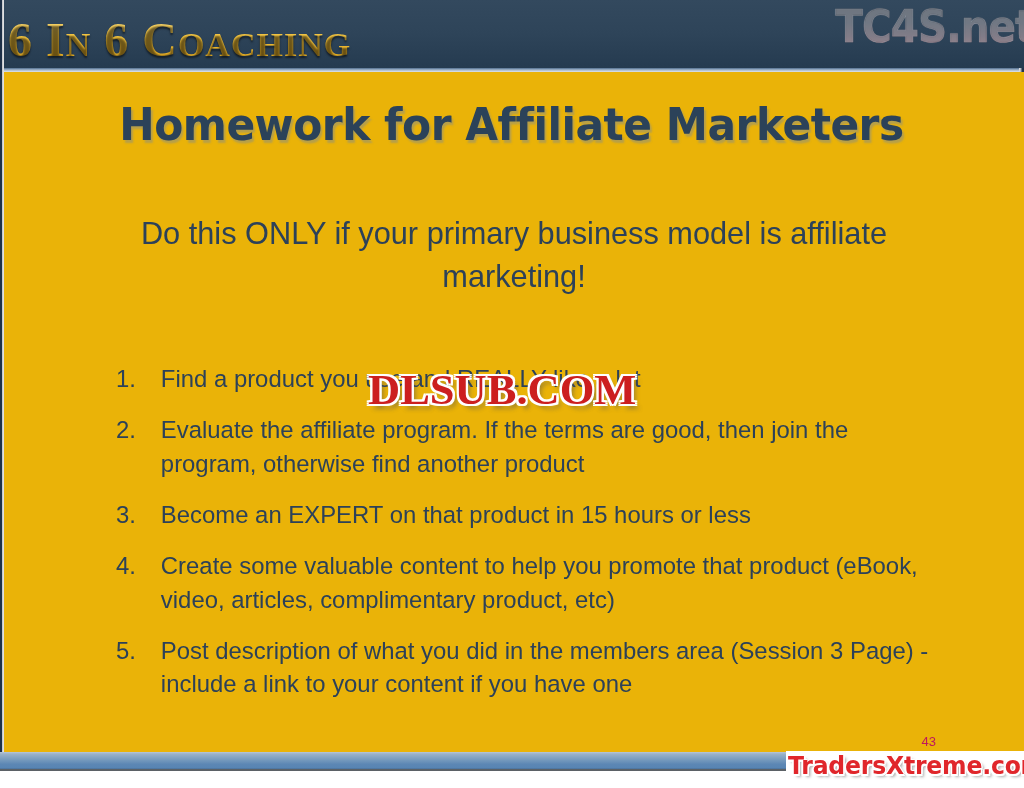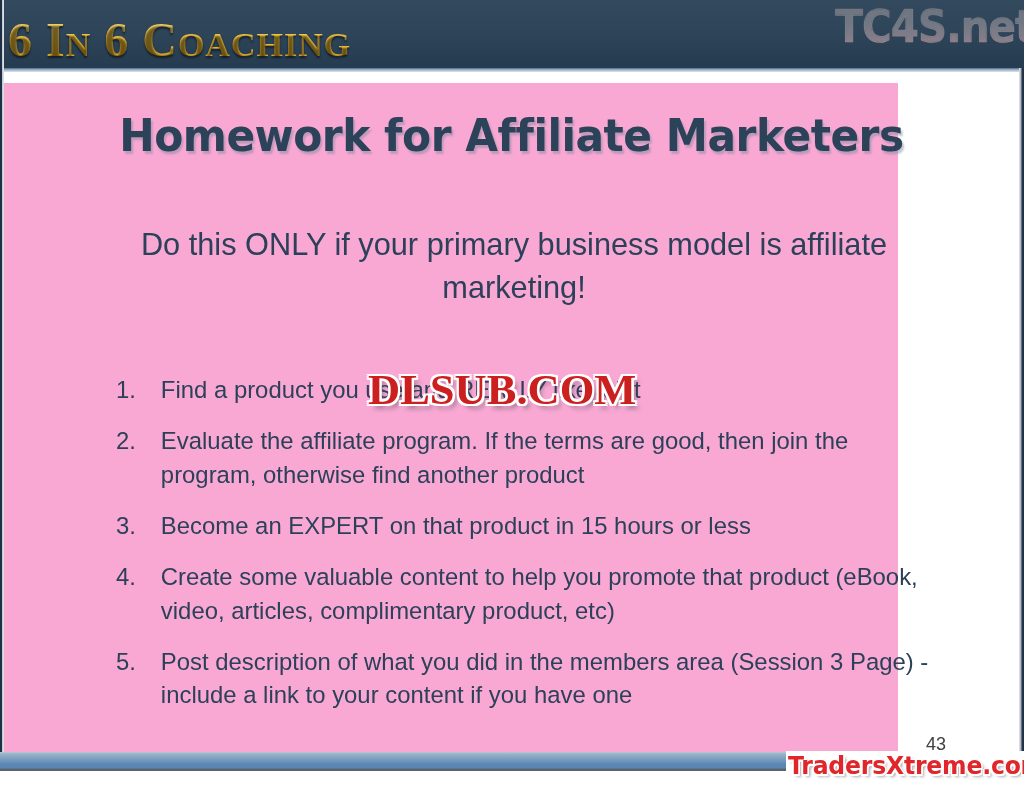--- a/index.html
+++ b/index.html
@@ -90,24 +90,23 @@
     -webkit-text-fill-color: transparent;
     text-shadow: 0 0 1px rgba(190,200,215,0.55);
     -webkit-text-stroke: 0.6px rgba(185,196,212,0.5);
   }
 
   
   .body-area {
     position: absolute;
     left: 4px;
     top: 72px;
-    width: 894px;
+    width: 1021px;
     height: 680px;
-    background: #f9a8d4;
-    margin-top: 11px;
+    background: #eab308;
   }
 
   .slide-title {
     position: absolute;
     left: 0;
     top: 26px;
     width: 1015px;
     text-align: center;
     font-family: "DejaVu Sans", sans-serif;
     font-weight: 700;
@@ -177,25 +176,25 @@
        2px 0 0 #ffffff, -2px 0 0 #ffffff, 0 2px 0 #ffffff, 0 -2px 0 #ffffff,
        2px 2px 0 #ffffff, -2px 2px 0 #ffffff, 2px -2px 0 #ffffff, -2px -2px 0 #ffffff,
        4px 5px 4px rgba(80,80,80,0.45);
     white-space: nowrap;
     z-index: 30;
   }
 
   
   .slide-number {
     position: absolute;
-    right: 78px;
+    right: 88px;
     top: 734px;
     font-family: "Liberation Sans", sans-serif;
-    font-size: 18px;
-    color: #404040;
+    font-size: 13px;
+    color: #be185d;
   }
 
   .footer-bar {
     position: absolute;
     left: 0;
     top: 752px;
     width: 1024px;
     height: 17px;
     background: linear-gradient(to bottom,
         #b8c7d8 0%, #9ab1c9 12%, #7ea0c0 38%, #5c87b4 72%, #5885b3 92%, #4a7099 100%);

